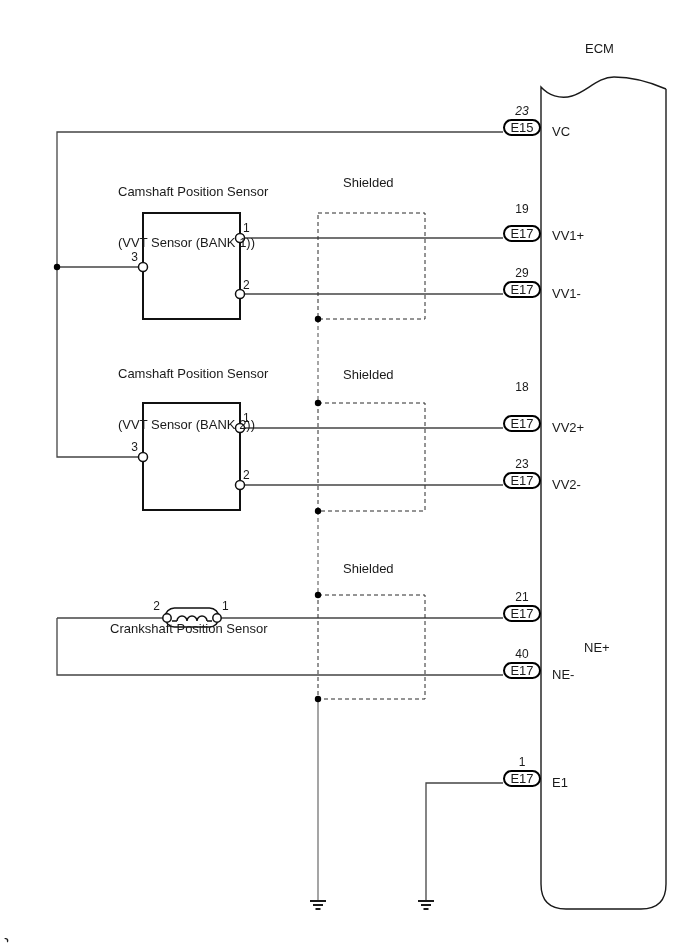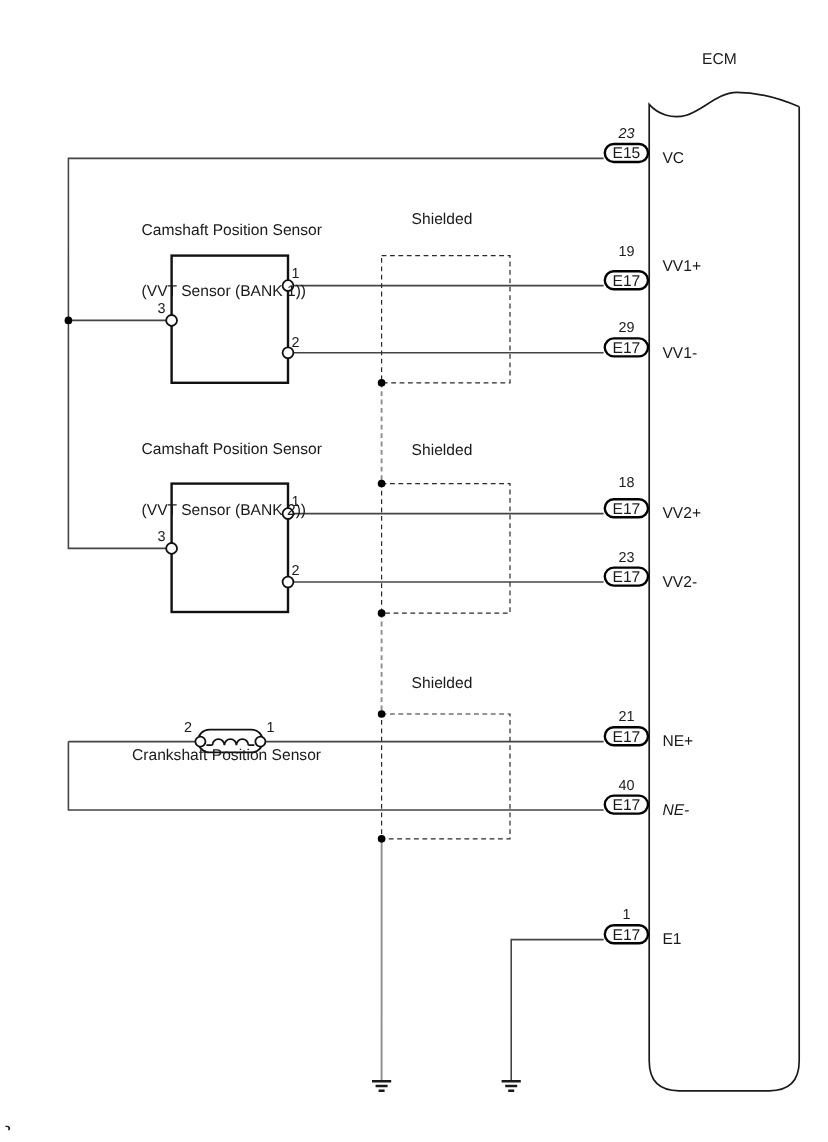--- a/index.html
+++ b/index.html
@@ -188,41 +188,41 @@
 
   <div class="term-label" style="left:146px; top:599px; text-align:right;">2</div>
   <div class="term-label" style="left:222px; top:599px;">1</div>
 
   <div class="pin-number" style="top:104px;font-style:italic;">23</div>
   <div class="pin-oval" style="top:119px;">E15</div>
   <div class="pin-signal" style="top:124px;">VC</div>
 
   <div class="pin-number" style="top:202px;">19</div>
   <div class="pin-oval" style="top:225px;">E17</div>
-  <div class="pin-signal" style="top:214px;">VV1+</div>
+  <div class="pin-signal" style="top:228px;">VV1+</div>
 
   <div class="pin-number" style="top:266px;">29</div>
   <div class="pin-oval" style="top:281px;">E17</div>
   <div class="pin-signal" style="top:286px;">VV1-</div>
 
-  <div class="pin-number" style="top:395px;">18</div>
+  <div class="pin-number" style="top:380px;">18</div>
   <div class="pin-oval" style="top:415px;">E17</div>
   <div class="pin-signal" style="top:420px;">VV2+</div>
 
   <div class="pin-number" style="top:457px;">23</div>
   <div class="pin-oval" style="top:472px;">E17</div>
   <div class="pin-signal" style="top:477px;text-align:right;">VV2-</div>
 
   <div class="pin-number" style="top:590px;">21</div>
   <div class="pin-oval" style="top:605px;">E17</div>
-  <div class="pin-signal" style="top:610px;">NE+</div>
+  <div class="pin-signal" style="top:640px;margin-left:32px;">NE+</div>
 
   <div class="pin-number" style="top:647px;">40</div>
   <div class="pin-oval" style="top:662px;">E17</div>
-  <div class="pin-signal" style="top:667px;font-style:italic;">NE-</div>
+  <div class="pin-signal" style="top:667px;">NE-</div>
 
   <div class="pin-number" style="top:755px;">1</div>
   <div class="pin-oval" style="top:770px;">E17</div>
   <div class="pin-signal" style="top:775px;">E1</div>
 
   <div class="corner-mark">P</div>
 
 </div>
 
 </body></html>

